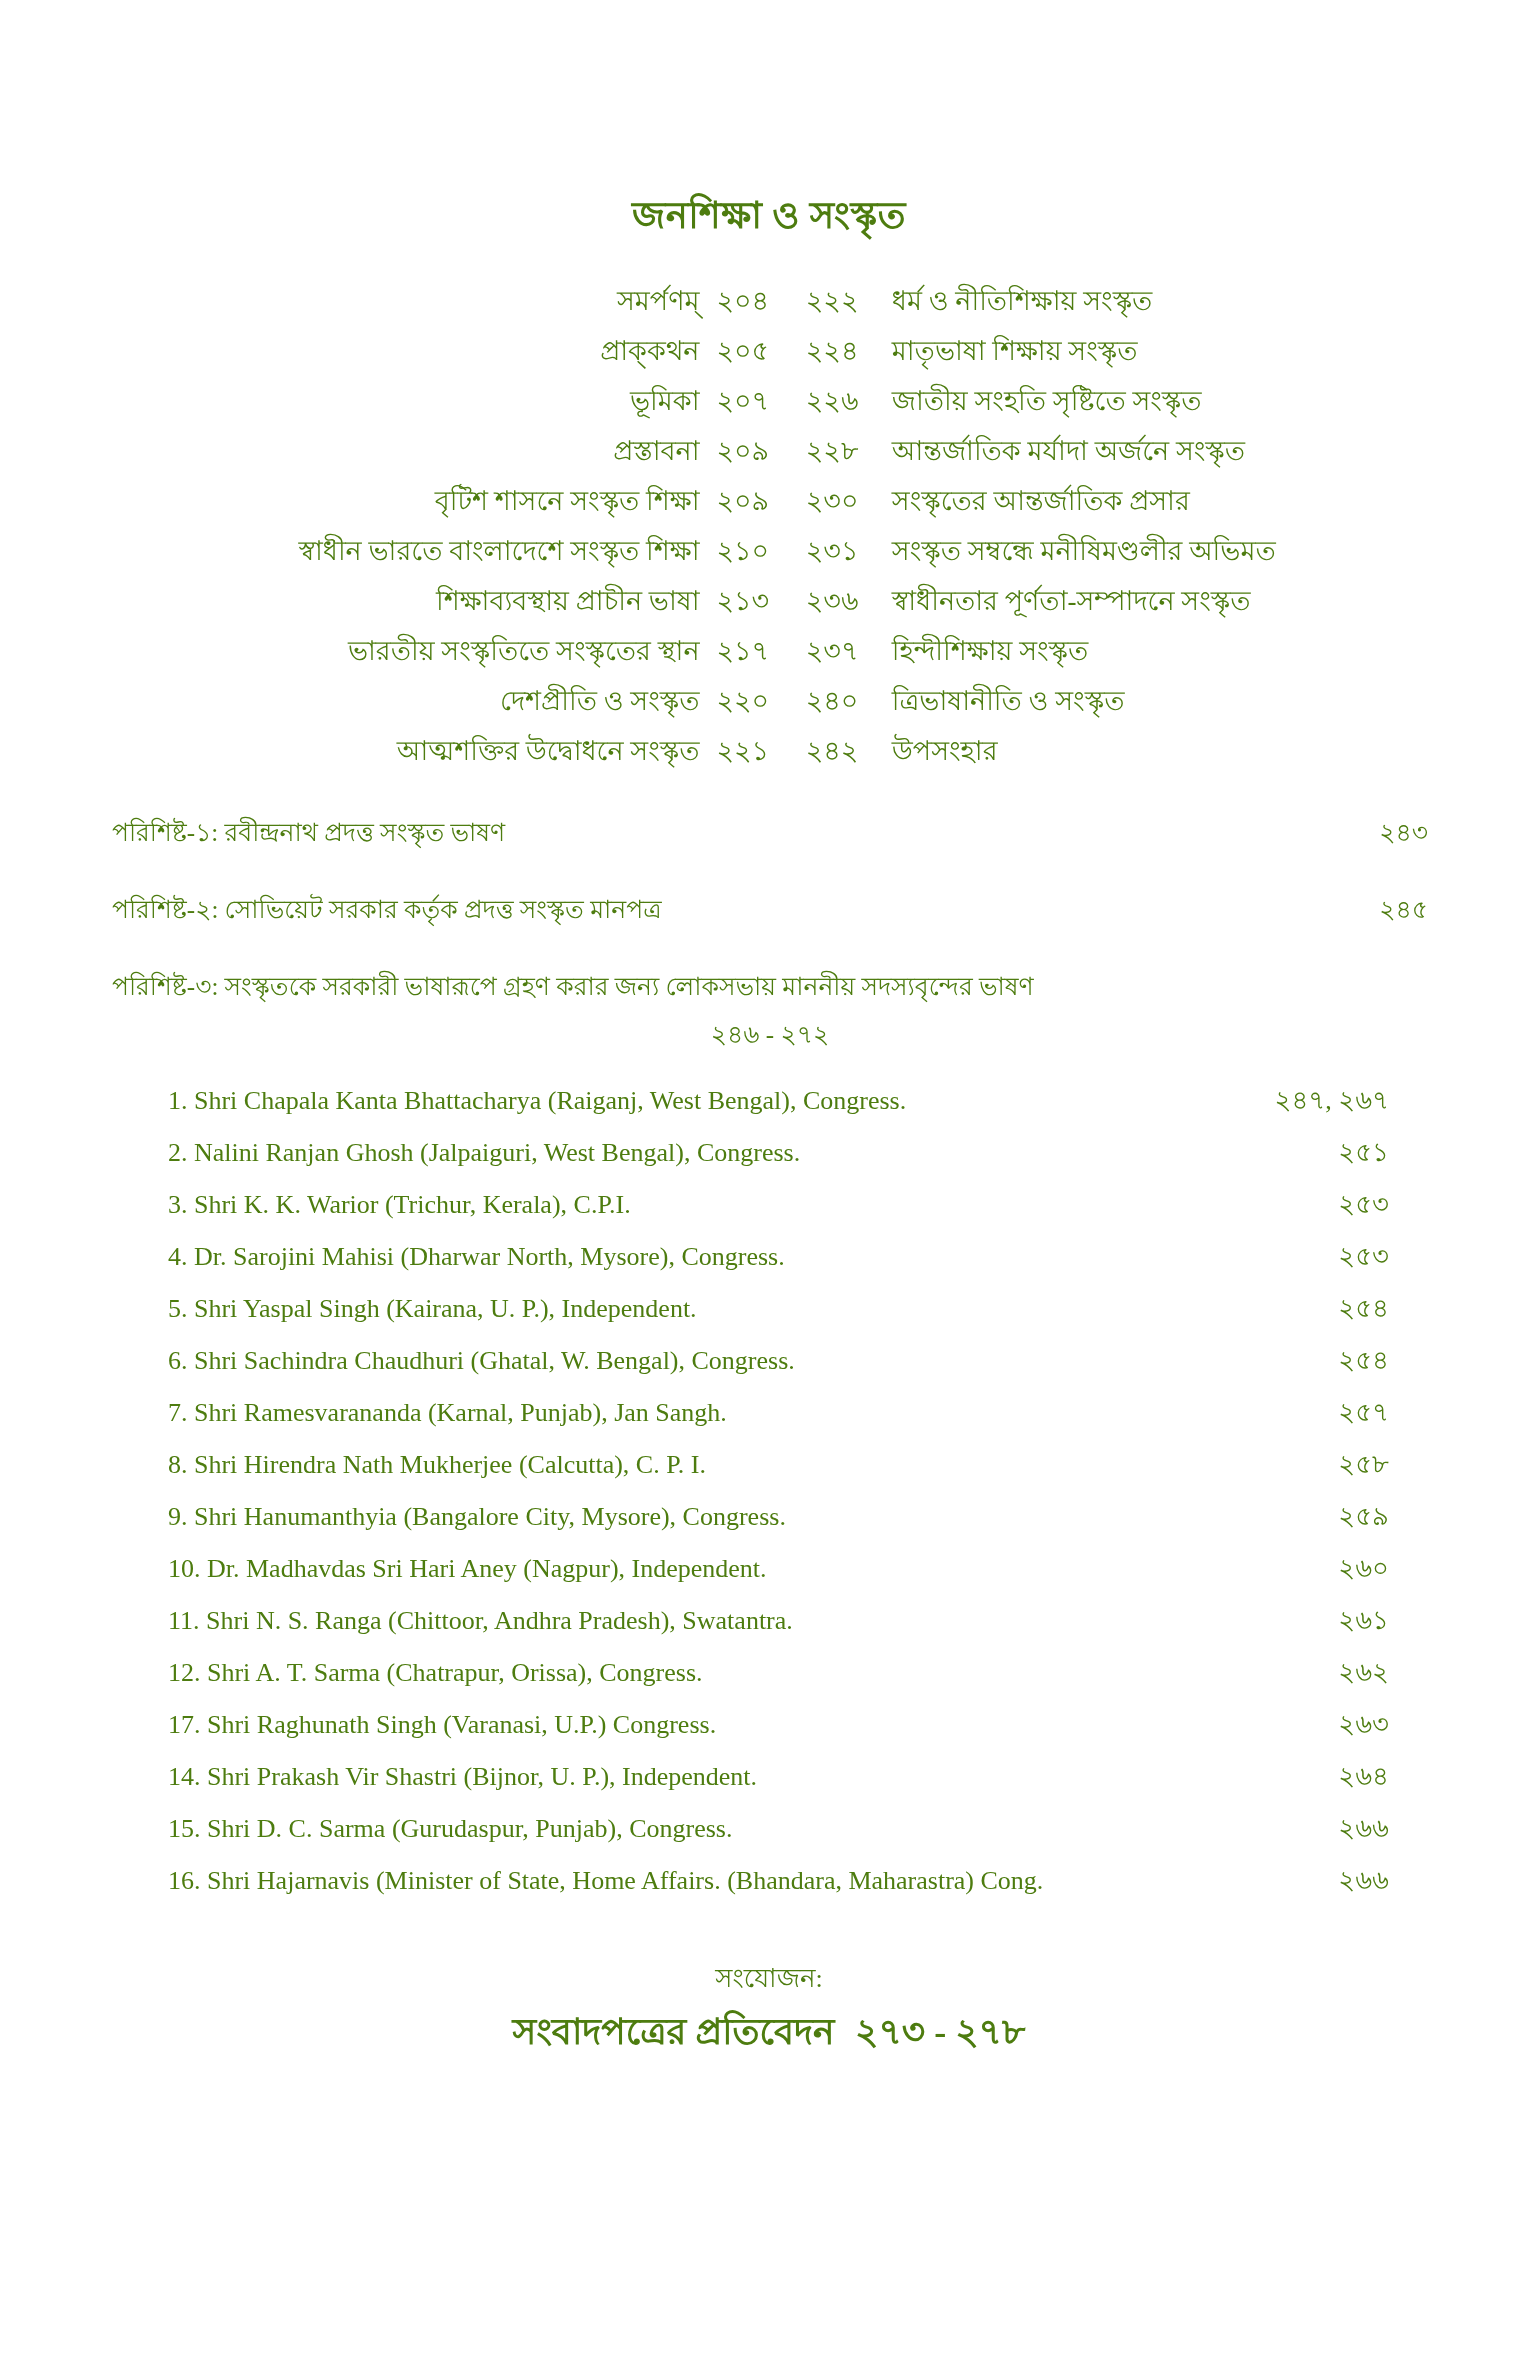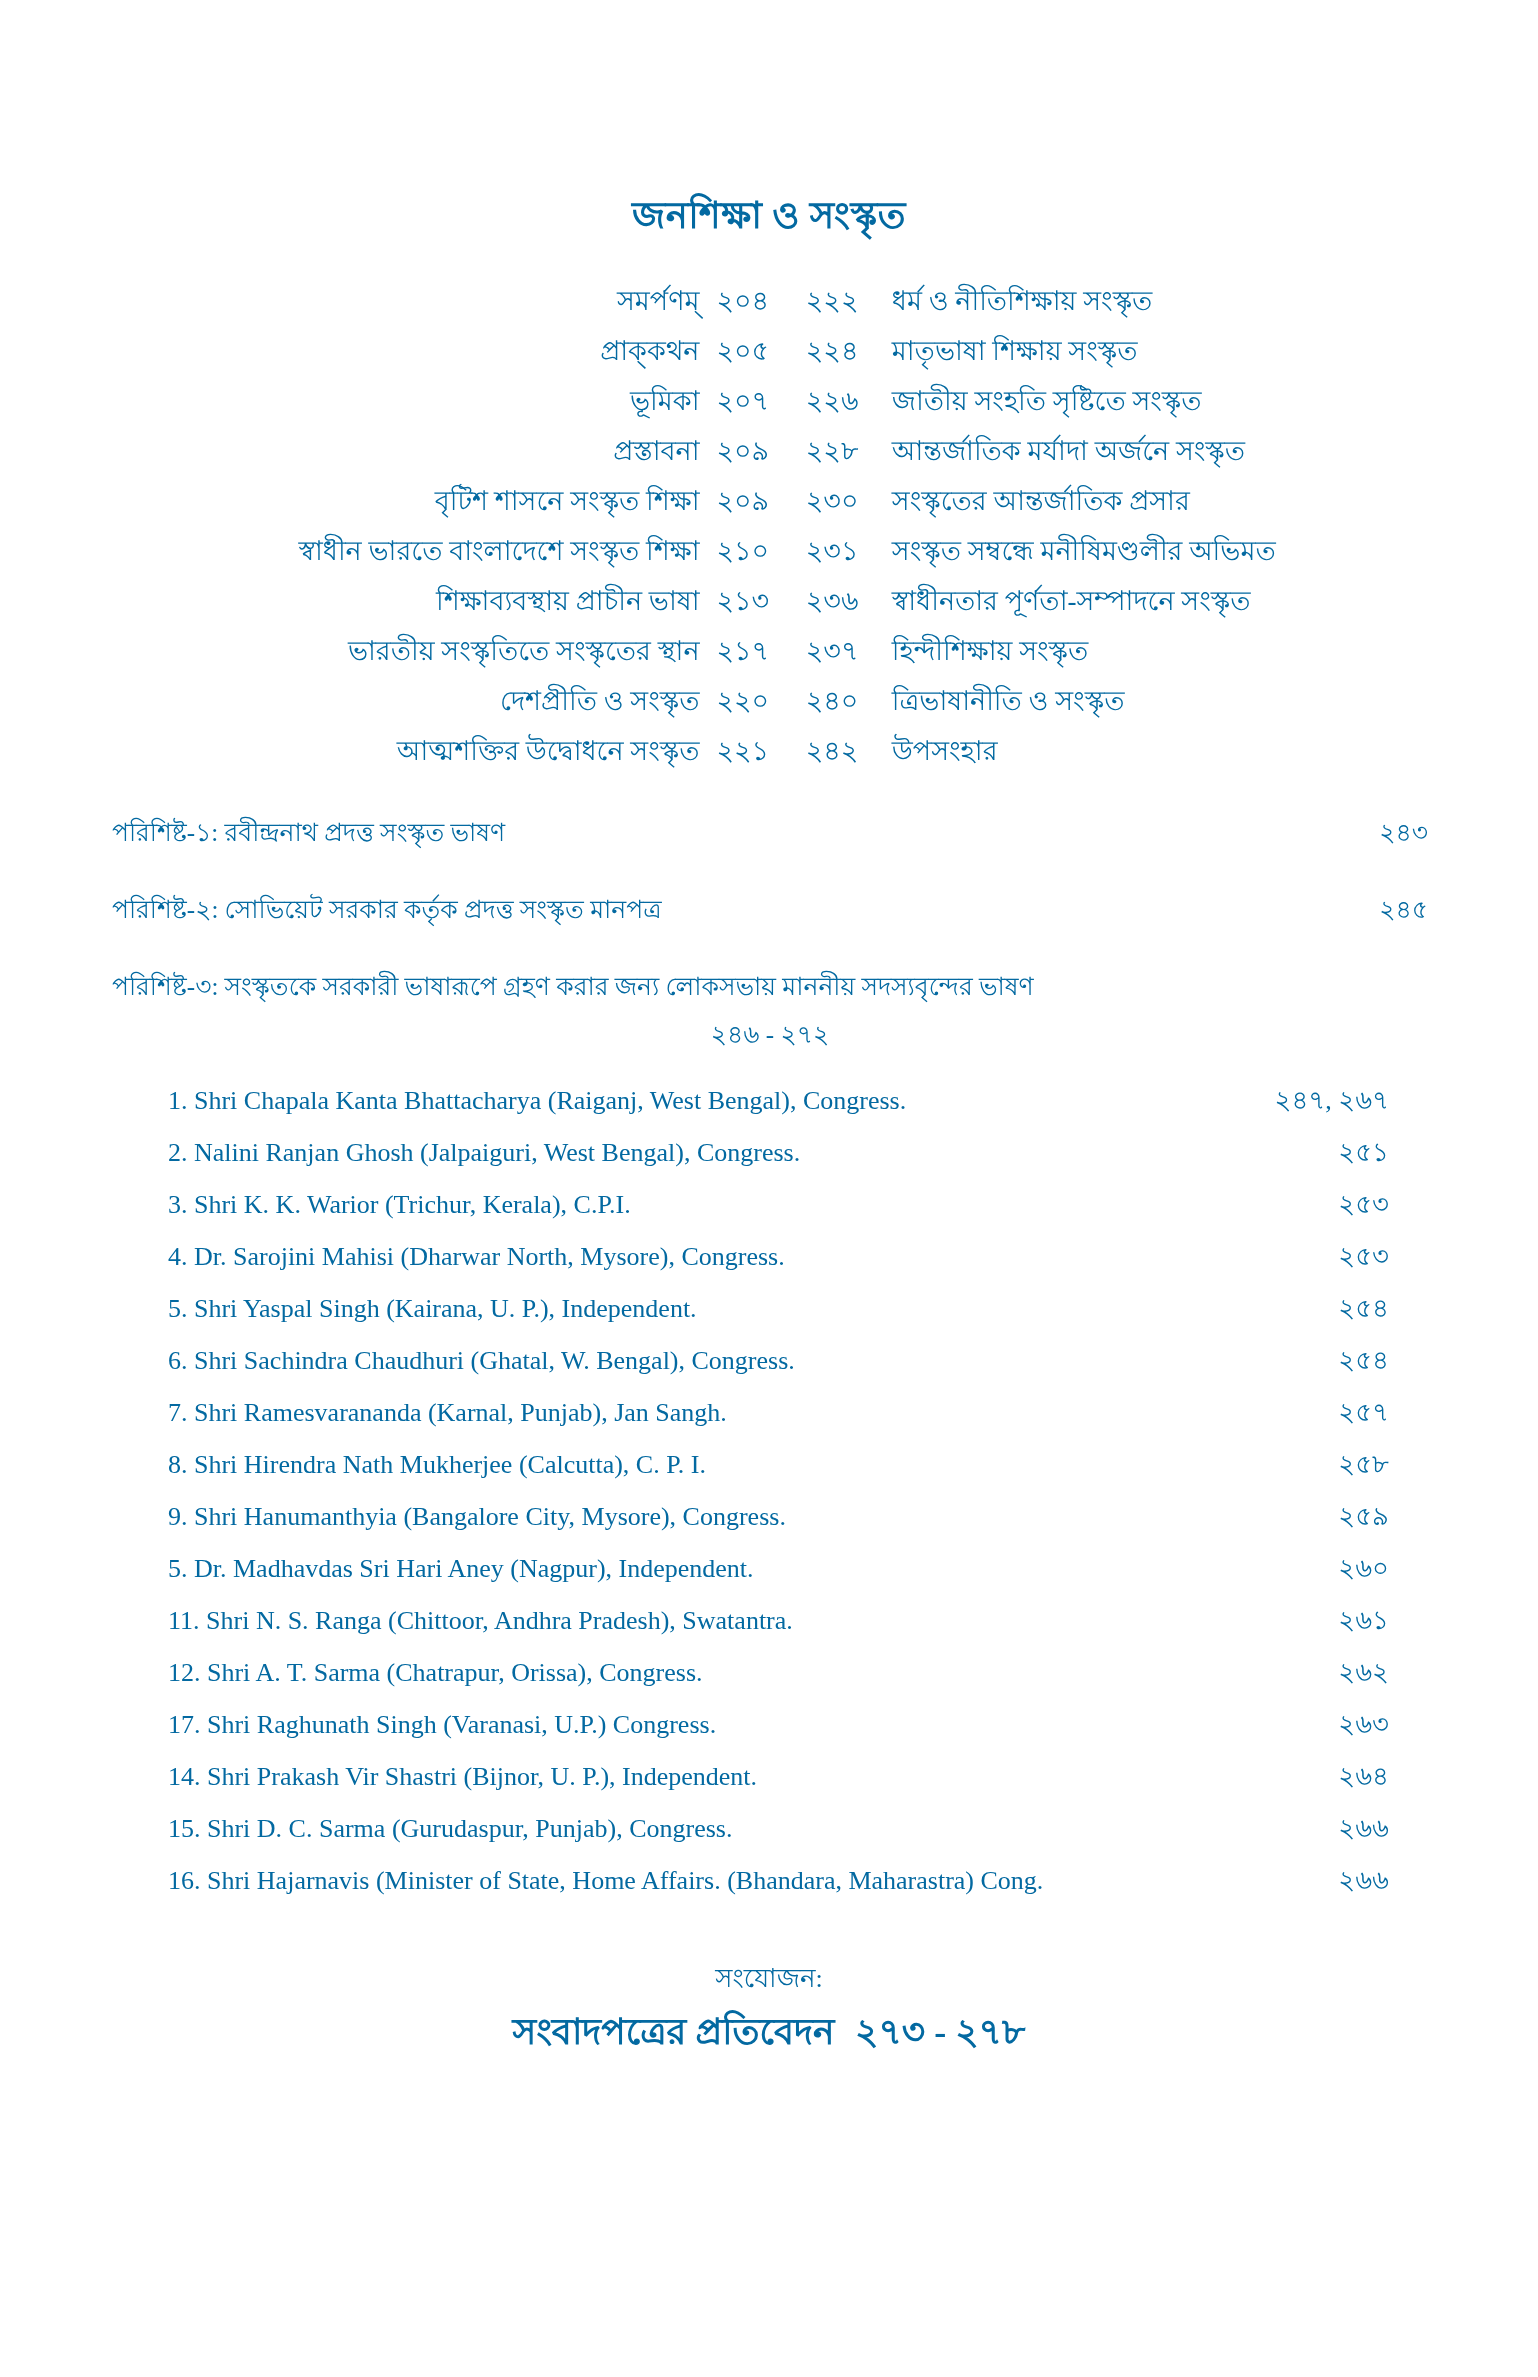--- a/index.html
+++ b/index.html
@@ -5,21 +5,21 @@
   html, body {
     margin: 0;
     padding: 0;
     background: #ffffff;
   }
   .page {
     width: 1538px;
     height: 2377px;
     position: relative;
     background: #ffffff;
-    color: #0369a1;
+    color: #4d7c0f;
     font-family: "Liberation Serif", "DejaVu Serif", serif;
     box-sizing: border-box;
     overflow: hidden;
   }
 
   
   .title {
     text-align: center;
     font-family: "Liberation Serif", "DejaVu Serif", serif;
     font-size: 37px;
@@ -292,21 +292,21 @@
       </div>
       <div class="speaker-row">
         <span class="speaker-text">8. Shri Hirendra Nath Mukherjee (Calcutta), C. P. I.</span>
         <span class="speaker-page">২৫৮</span>
       </div>
       <div class="speaker-row">
         <span class="speaker-text">9. Shri Hanumanthyia (Bangalore City, Mysore), Congress.</span>
         <span class="speaker-page">২৫৯</span>
       </div>
       <div class="speaker-row">
-        <span class="speaker-text">5. Dr. Madhavdas Sri Hari Aney (Nagpur), Independent.</span>
+        <span class="speaker-text">10. Dr. Madhavdas Sri Hari Aney (Nagpur), Independent.</span>
         <span class="speaker-page">২৬০</span>
       </div>
       <div class="speaker-row">
         <span class="speaker-text">11. Shri N. S. Ranga (Chittoor, Andhra Pradesh), Swatantra.</span>
         <span class="speaker-page">২৬১</span>
       </div>
       <div class="speaker-row">
         <span class="speaker-text">12. Shri A. T. Sarma (Chatrapur, Orissa), Congress.</span>
         <span class="speaker-page">২৬২</span>
       </div>

